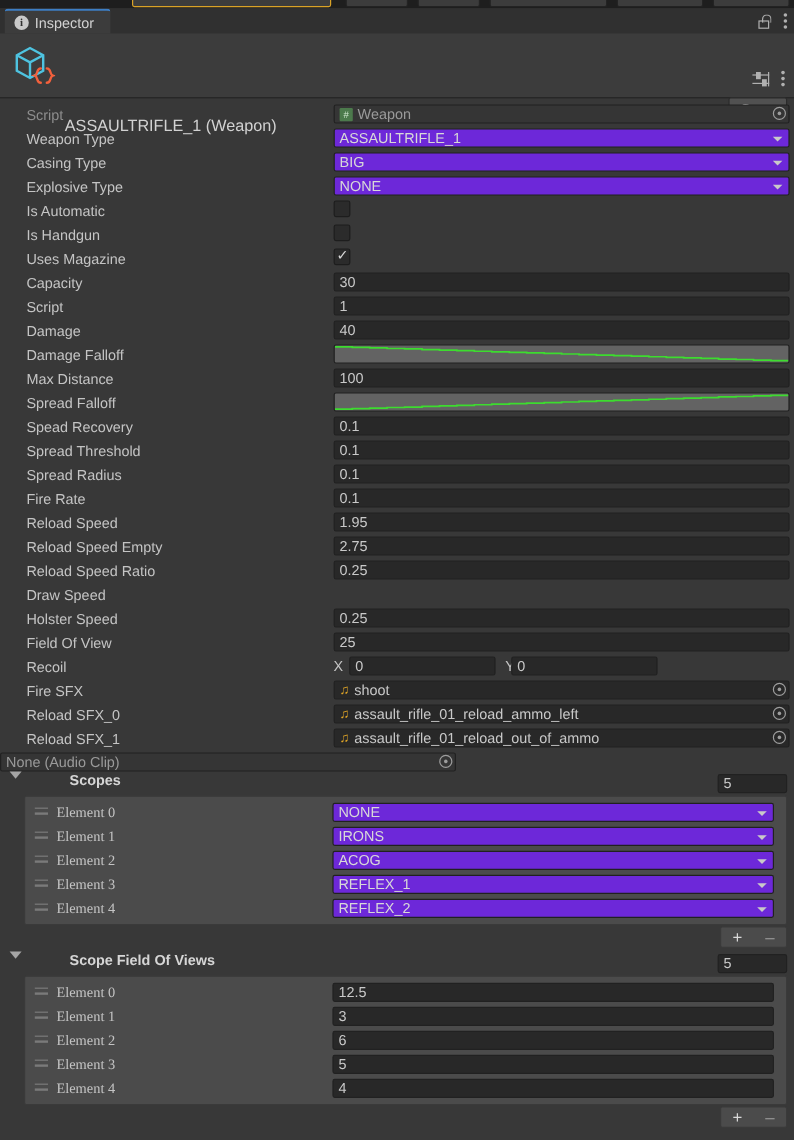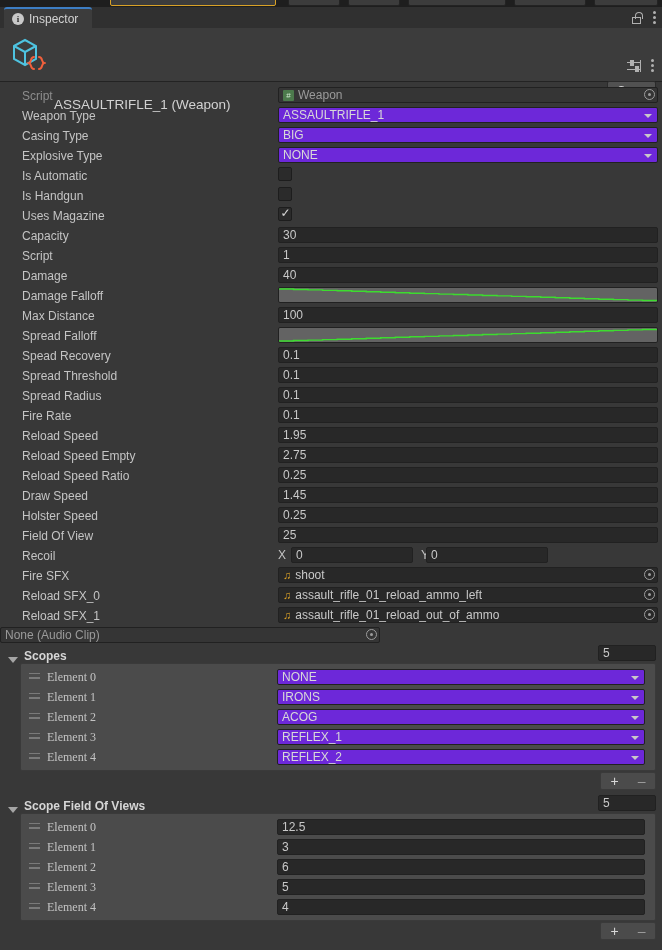--- a/index.html
+++ b/index.html
@@ -166,22 +166,23 @@
   .vecfield { display: flex; align-items: center; gap: 0; }
   .vec-lbl { width: 13px; font-size: 12px; color: #c4c4c4; text-align: left; }
   .vec-in {
     background: #282828; border: 1px solid #212121; border-radius: 2px;
     height: 16px; width: 122px; color: #c9c9c9; font-size: 12px;
     line-height: 14px; padding-left: 4px;
   }
 
   
   .arr-header {
-    position: relative; height: 20px; display: flex; align-items: flex-end;
+    position: relative; height: 20px; display: flex; align-items: flex-start;
     padding-left: 8px;
+    gap: 34px;
   }
   .foldout {
     width: 0; height: 0; margin-right: 6px;
     border-left: 5px solid transparent; border-right: 5px solid transparent;
     border-top: 6px solid #a5a5a5;
   }
   .arr-title { font-size: 12px; color: #d6d6d6; font-weight: bold; }
   .arr-size {
     position: absolute; right: 6px; top: 2px;
     width: 58px; height: 16px;
@@ -396,23 +397,20 @@
         </div>
       </div>
       <div class="row">
         <div class="lbl">Reload Speed Ratio</div>
         <div class="field">
           <div class="txtfield">0.25</div>
         </div>
       </div>
       <div class="row">
         <div class="lbl">Draw Speed</div>
-        <div class="field">
-          <div class="txtfield">1.45</div>
-        </div>
       </div>
       <div class="row">
         <div class="lbl">Holster Speed</div>
         <div class="field">
           <div class="txtfield">0.25</div>
         </div>
       </div>
       <div class="row">
         <div class="lbl">Field Of View</div>
         <div class="field">

